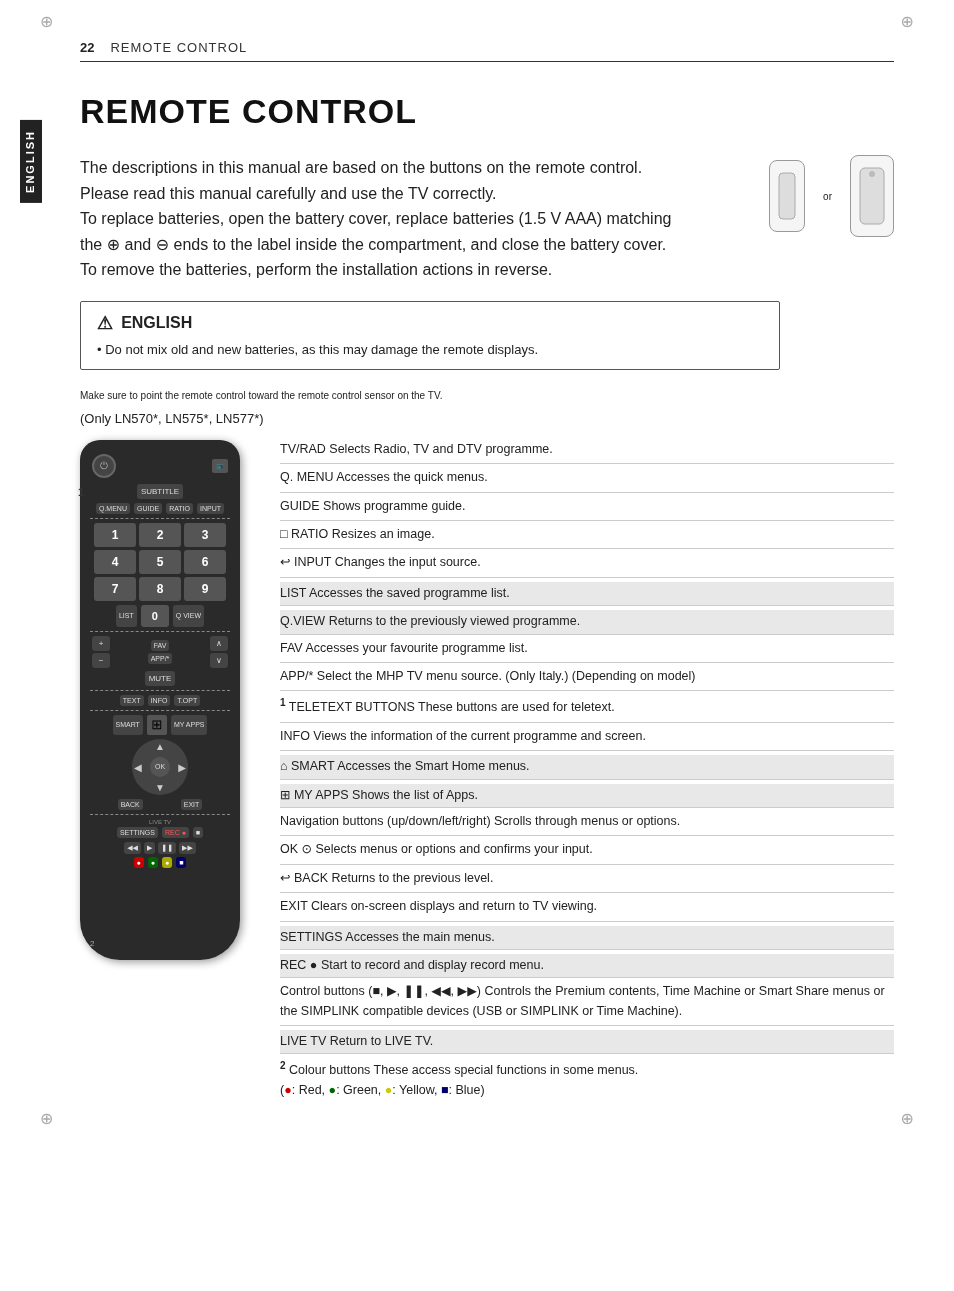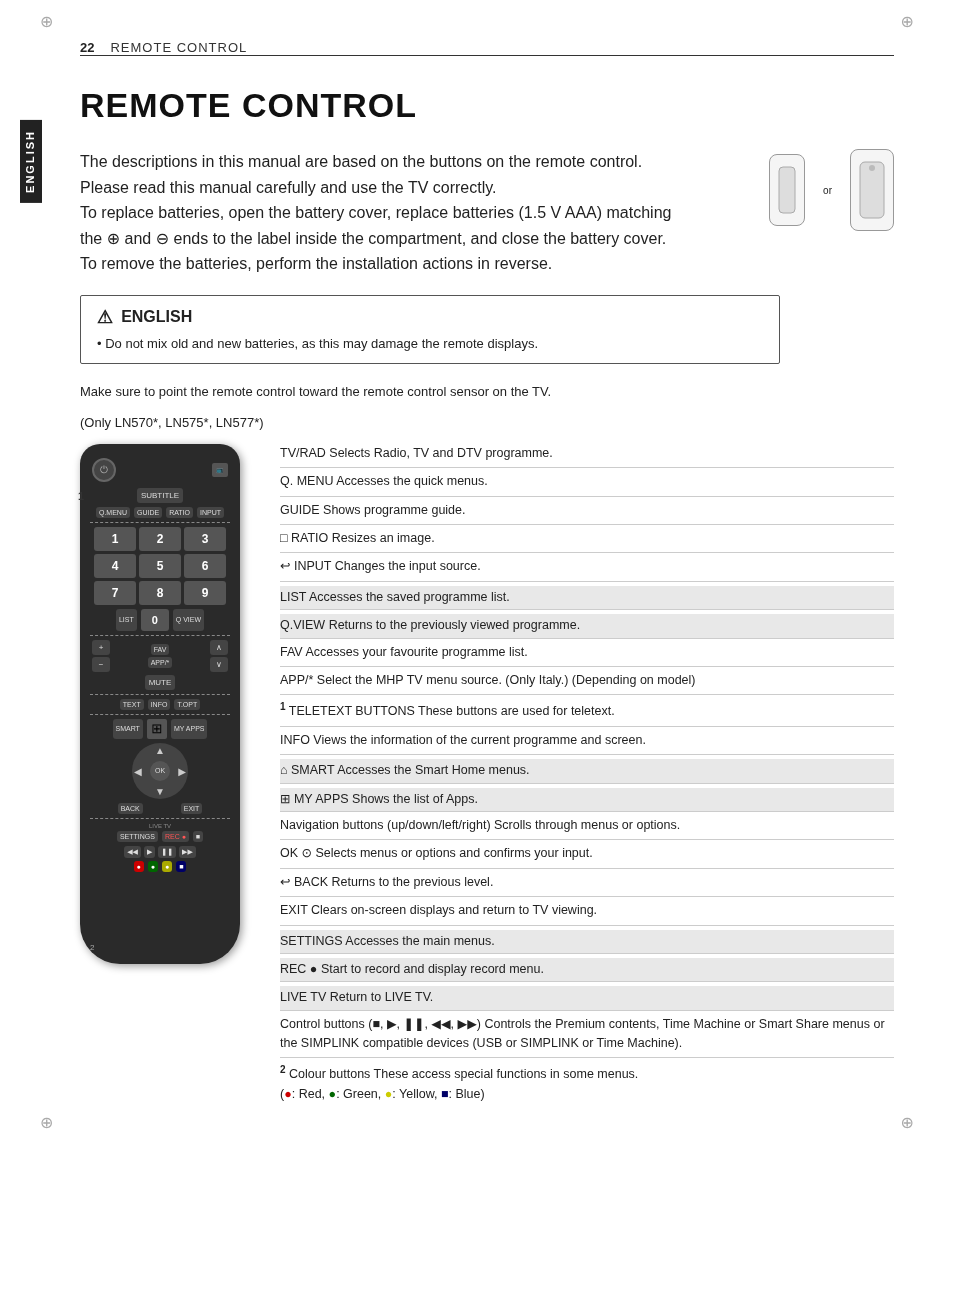--- a/index.html
+++ b/index.html
@@ -13,20 +13,21 @@
       position: relative;
     }
     .page {
       padding: 40px 60px 40px 80px;
       position: relative;
     }
     .page-header {
       display: flex;
       align-items: center;
       border-bottom: 1px solid #333;
+      padding-bottom: 6px;
       margin-bottom: 30px;
     }
     .page-number {
       font-size: 13px;
       font-weight: bold;
       margin-right: 16px;
     }
     .page-header-title {
       font-size: 13px;
       letter-spacing: 1px;
@@ -72,22 +73,22 @@
     }
     .caution-header {
       display: flex;
       align-items: center;
       gap: 8px;
       font-size: 16px;
       font-weight: bold;
       margin-bottom: 8px;
     }
     .note-text {
-      font-size: 13px;
-      margin-bottom: 16px;
+      font-size: 10px;
+      margin-bottom: 10px;
     }
     .only-models {
       font-size: 13px;
       margin-bottom: 14px;
     }
     .content-area {
       display: flex;
       gap: 20px;
       align-items: flex-start;
     }
@@ -417,22 +418,22 @@
       <div class="desc-section"><sup style="font-weight:bold;font-size:10px;">1</sup> <span class="desc-bold">TELETEXT BUTTONS</span> These buttons are used for teletext.</div>
       <div class="desc-section"><span class="desc-bold">INFO</span> Views the information of the current programme and screen.</div>
       <div class="desc-section desc-highlight">⌂ <span class="desc-bold">SMART</span> Accesses the Smart Home menus.</div>
       <div class="desc-section desc-highlight">⊞ <span class="desc-bold">MY APPS</span> Shows the list of Apps.</div>
       <div class="desc-section"><span class="desc-bold">Navigation buttons</span> (up/down/left/right) Scrolls through menus or options.</div>
       <div class="desc-section"><span class="desc-bold">OK</span> ⊙ Selects menus or options and confirms your input.</div>
       <div class="desc-section">↩ <span class="desc-bold">BACK</span> Returns to the previous level.</div>
       <div class="desc-section"><span class="desc-bold">EXIT</span> Clears on-screen displays and return to TV viewing.</div>
       <div class="desc-section desc-highlight"><span class="desc-bold">SETTINGS</span> Accesses the main menus.</div>
       <div class="desc-section desc-highlight"><span class="desc-bold">REC ●</span> Start to record and display record menu.</div>
+      <div class="desc-section"><span class="desc-bold">Control buttons</span> (■, ▶, ❚❚, ◀◀, ▶▶) Controls the Premium contents, Time Machine or Smart Share menus or the SIMPLINK compatible devices (USB or SIMPLINK or Time Machine).</div>
       <div class="desc-section desc-highlight"><span class="desc-bold">LIVE TV</span> Return to LIVE TV.</div>
-      <div class="desc-section"><span class="desc-bold">Control buttons</span> (■, ▶, ❚❚, ◀◀, ▶▶) Controls the Premium contents, Time Machine or Smart Share menus or the SIMPLINK compatible devices (USB or SIMPLINK or Time Machine).</div>
       <div><sup style="font-weight:bold;font-size:10px;">2</sup> <span class="desc-bold">Colour buttons</span> These access special functions in some menus.<br>
       (<span style="color:#c00;">●</span>: Red, <span style="color:#060;">●</span>: Green, <span style="color:#cc0;">●</span>: Yellow, <span style="color:#006;">■</span>: Blue)</div>
     </div>
 
   </div>
 
   <div style="position:absolute;top:12px;left:40px;color:#aaa;font-size:16px;">⊕</div>
   <div style="position:absolute;top:12px;right:40px;color:#aaa;font-size:16px;">⊕</div>
   <div style="position:absolute;bottom:12px;left:40px;color:#aaa;font-size:16px;">⊕</div>
   <div style="position:absolute;bottom:12px;right:40px;color:#aaa;font-size:16px;">⊕</div>

